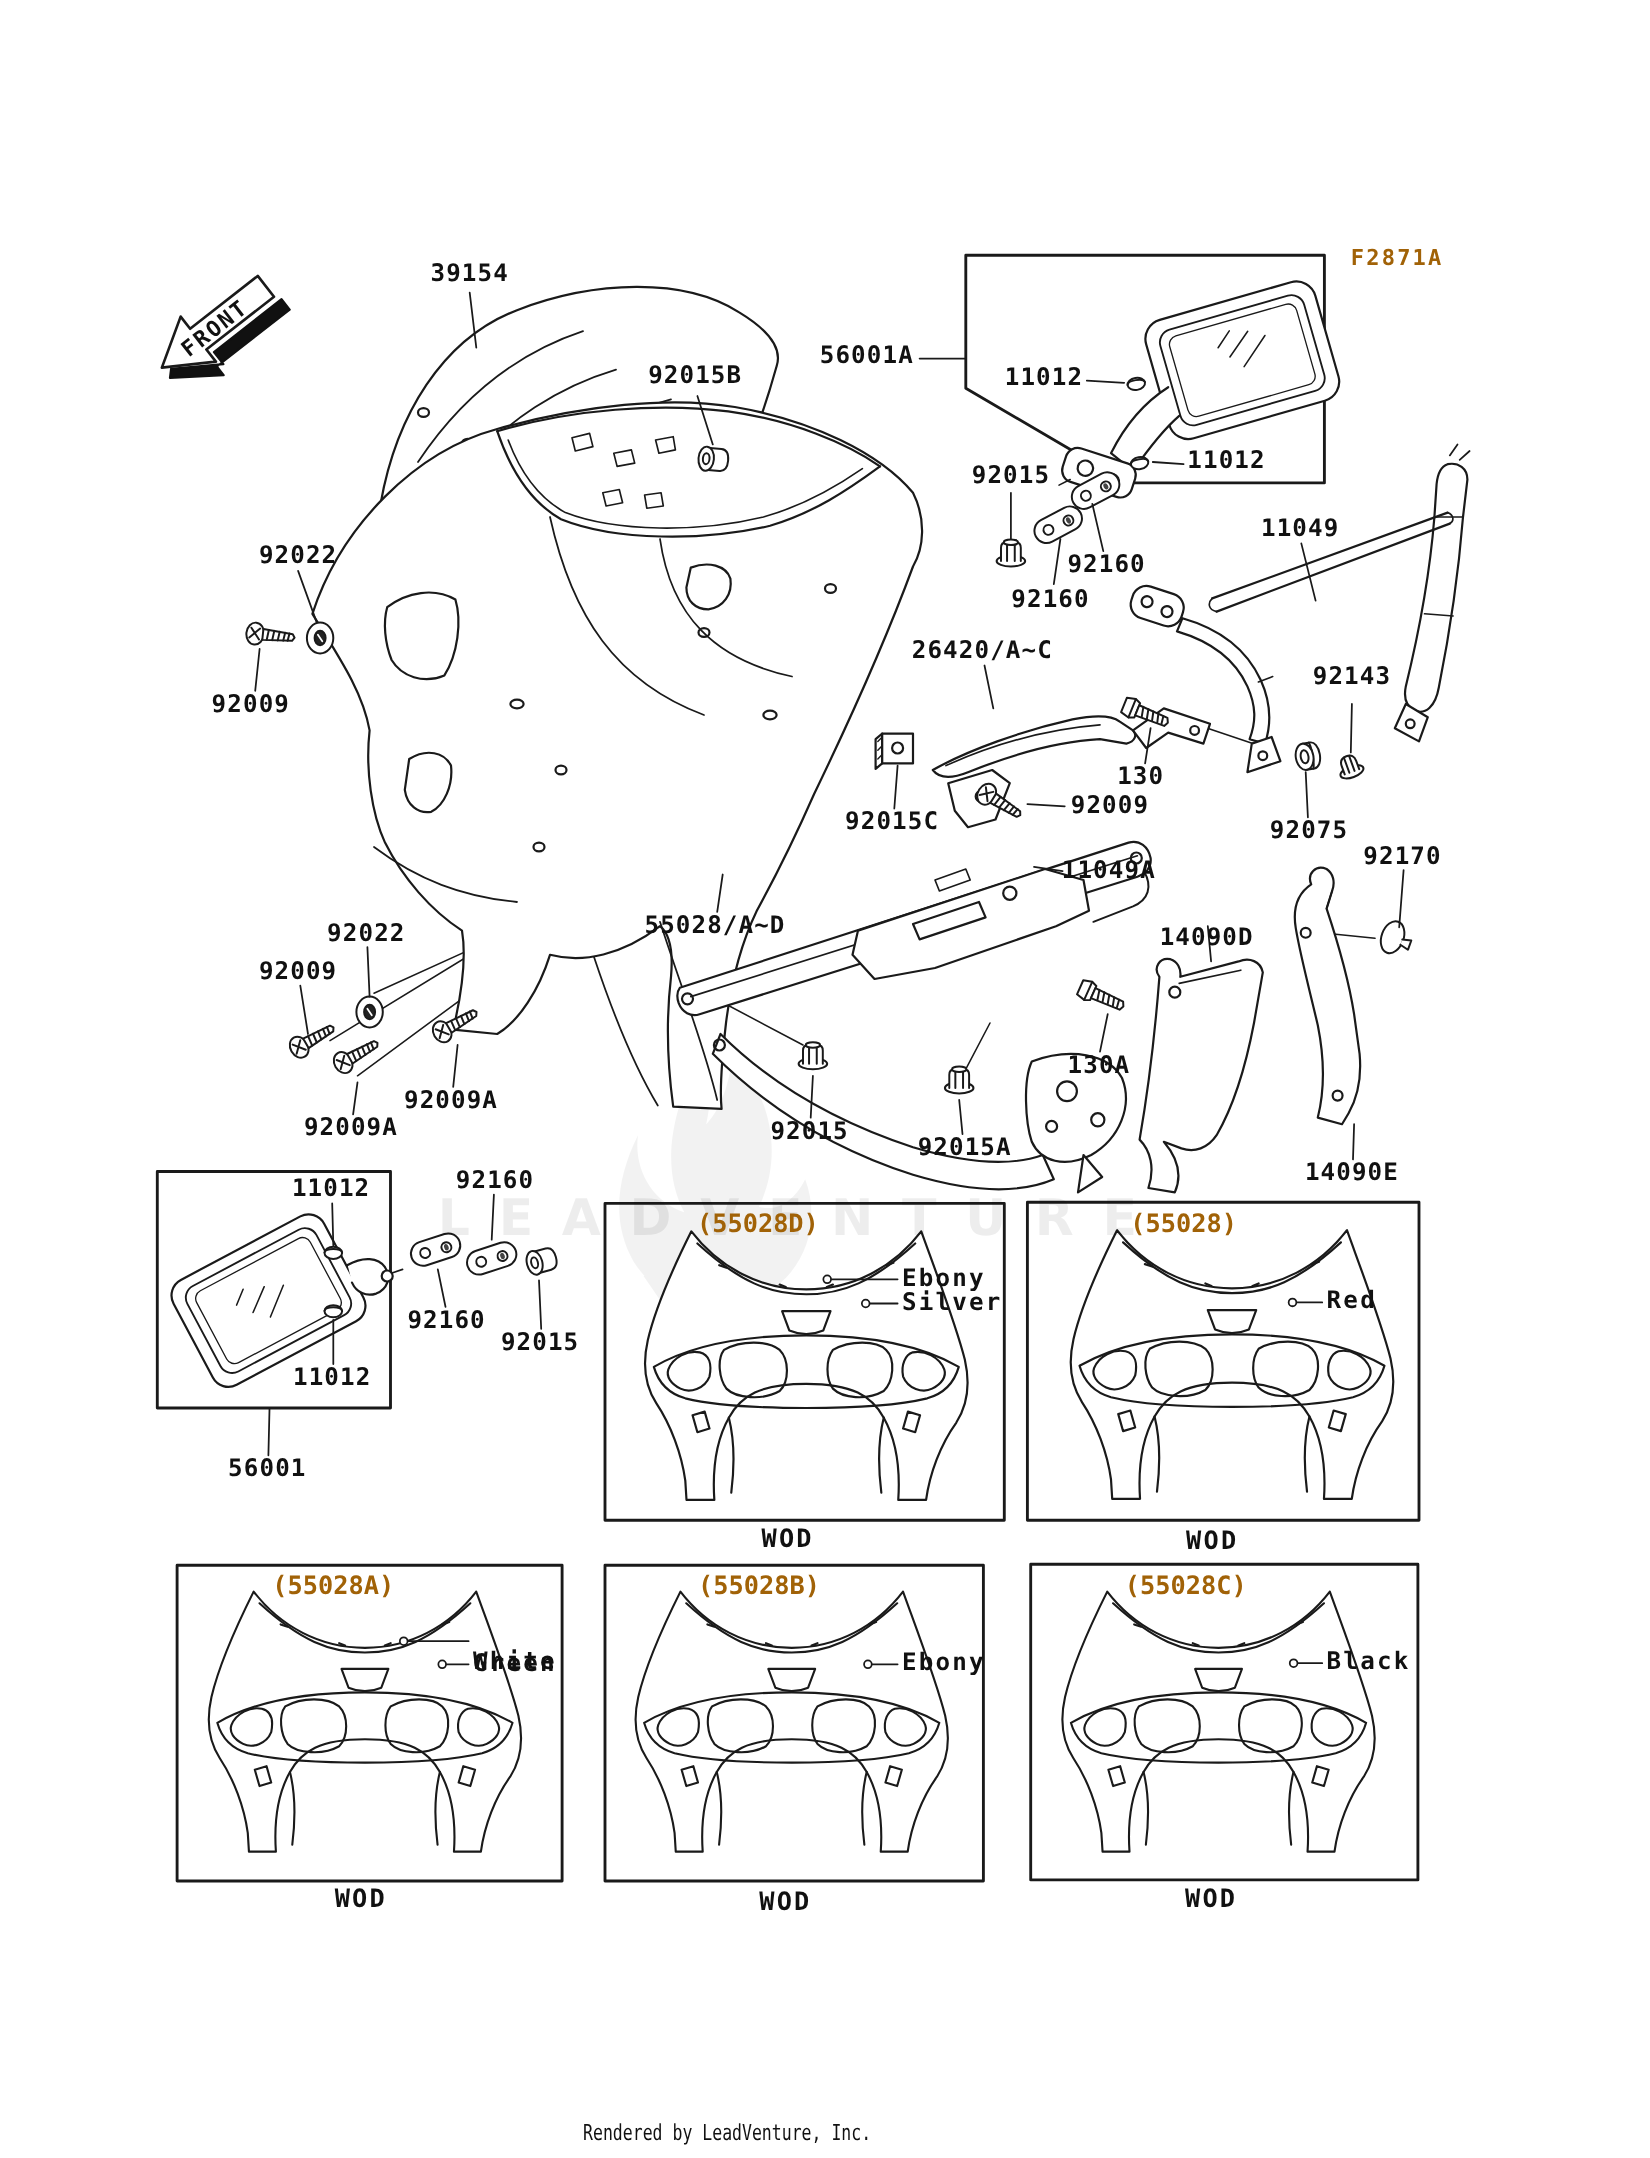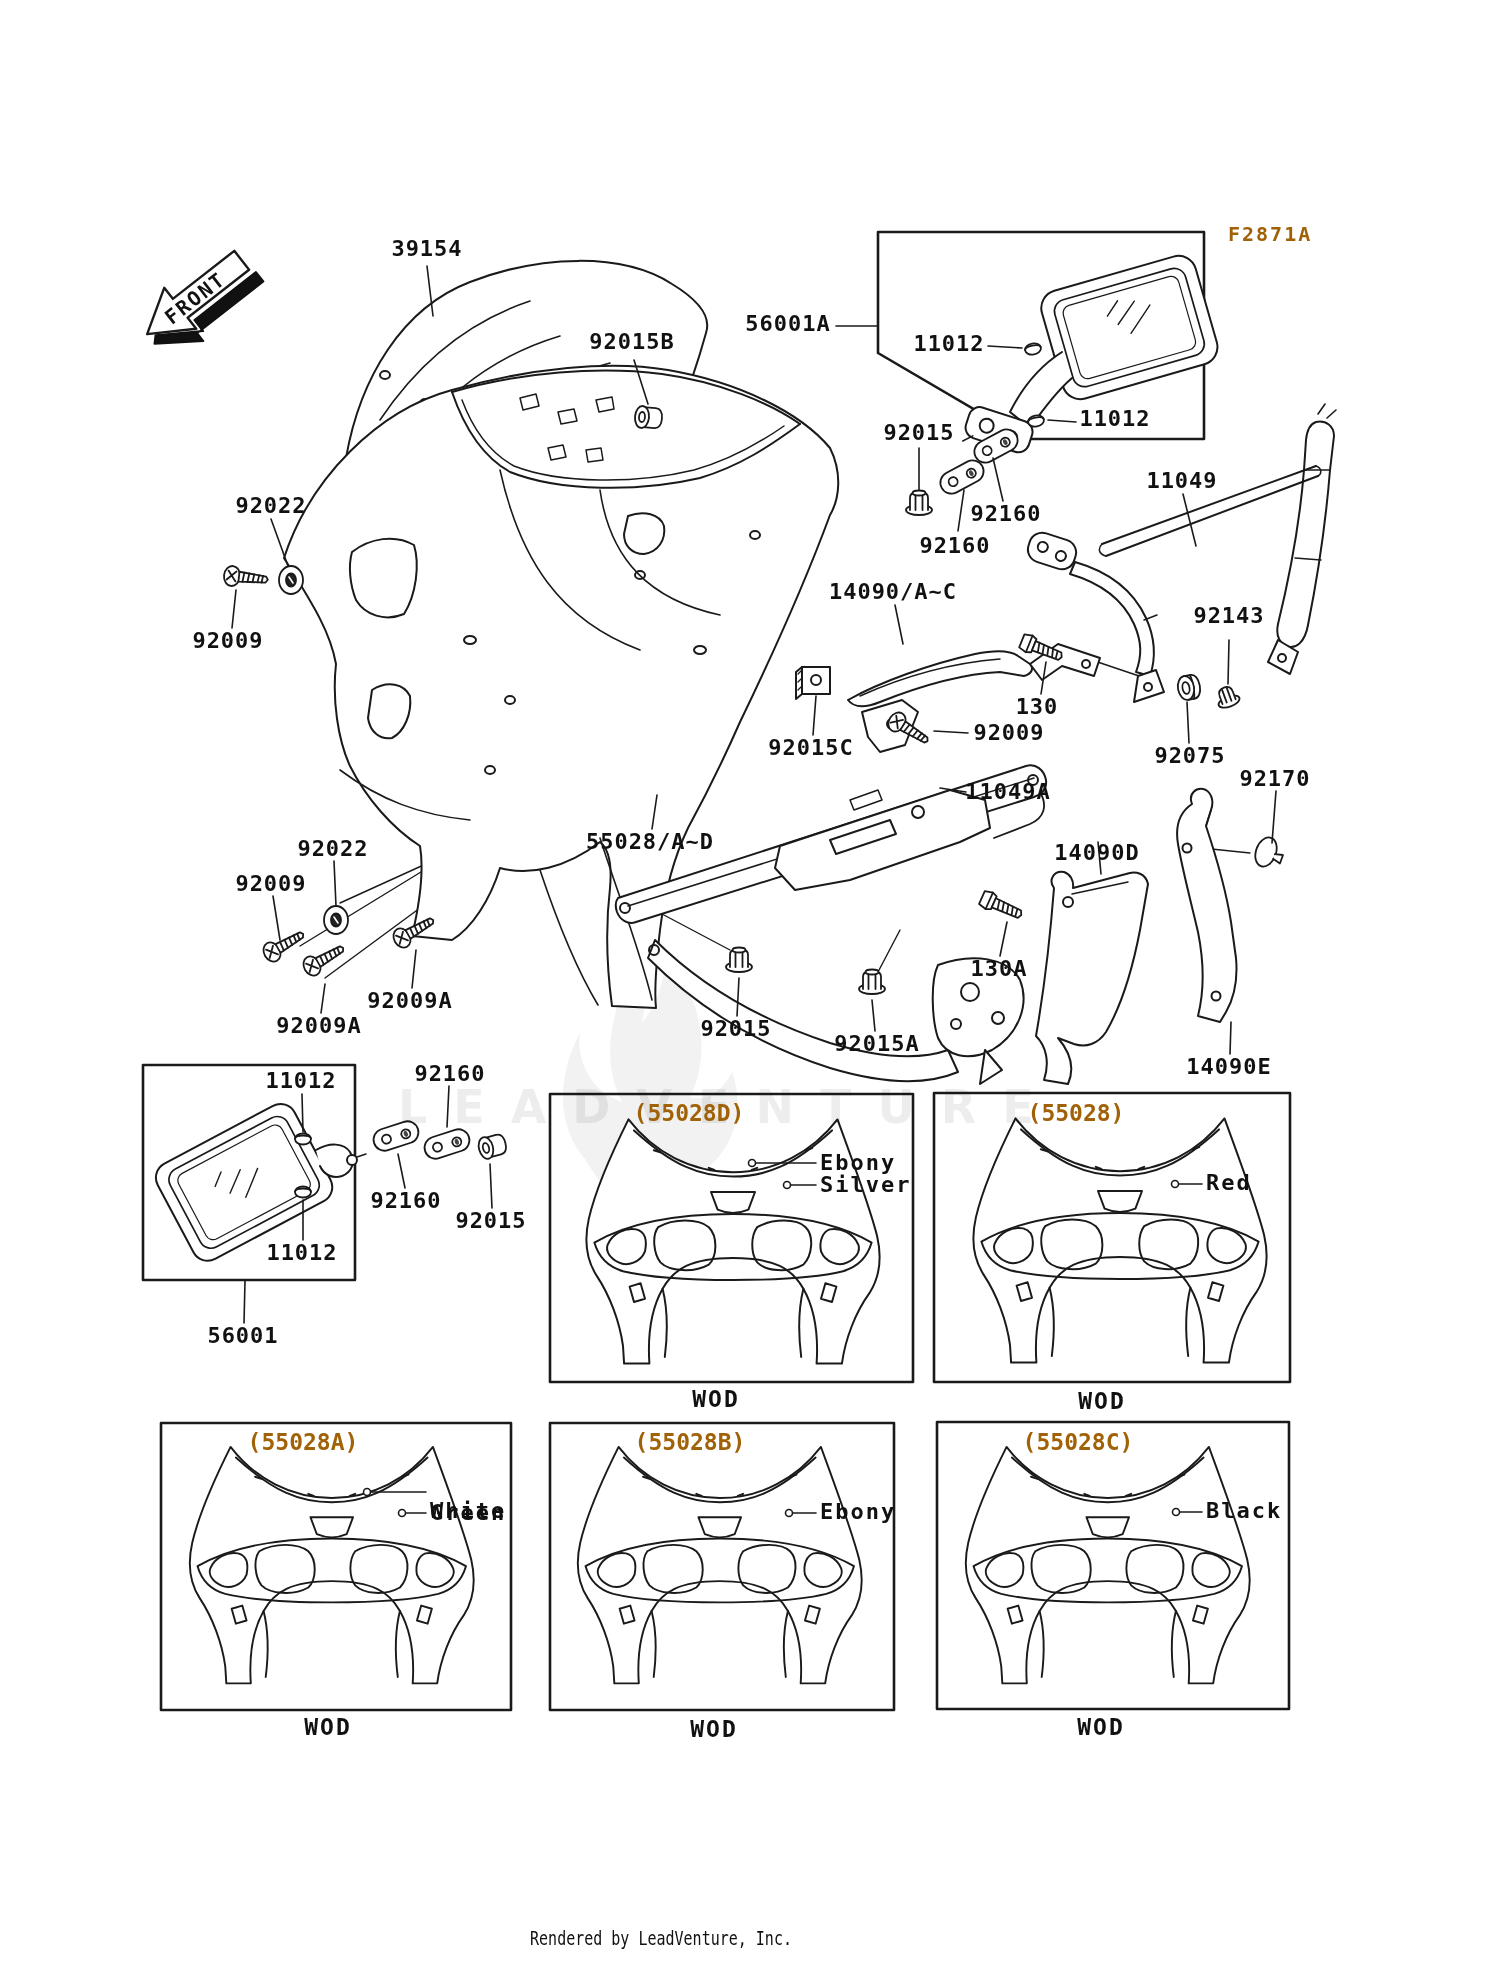--- a/index.html
+++ b/index.html
@@ -389,21 +389,21 @@
 <div class="lbl" style="left:632px;top:331px;">92015B</div>
 <div class="lbl" style="left:788px;top:313px;">56001A</div>
 <div class="lbl" style="left:949px;top:333px;">11012</div>
 <div class="lbl" style="left:1115px;top:408px;">11012</div>
 <div class="lbl" style="left:919px;top:422px;">92015</div>
 <div class="lbl" style="left:1006px;top:503px;">92160</div>
 <div class="lbl" style="left:955px;top:535px;">92160</div>
 <div class="lbl" style="left:1182px;top:470px;">11049</div>
 <div class="lbl" style="left:271px;top:495px;">92022</div>
 <div class="lbl" style="left:228px;top:630px;">92009</div>
-<div class="lbl" style="left:893px;top:581px;">14090/A~C</div>
+<div class="lbl" style="left:893px;top:581px;">26420/A~C</div>
 <div class="lbl" style="left:1229px;top:605px;">92143</div>
 <div class="lbl" style="left:1037px;top:696px;">130</div>
 <div class="lbl" style="left:1009px;top:722px;">92009</div>
 <div class="lbl" style="left:811px;top:737px;">92015C</div>
 <div class="lbl" style="left:1190px;top:745px;">92075</div>
 <div class="lbl" style="left:1275px;top:768px;">92170</div>
 <div class="lbl" style="left:1008px;top:781px;">11049A</div>
 <div class="lbl" style="left:1097px;top:818px;margin-top:24px;">14090D</div>
 <div class="lbl" style="left:650px;top:831px;">55028/A~D</div>
 <div class="lbl" style="left:333px;top:838px;">92022</div>

